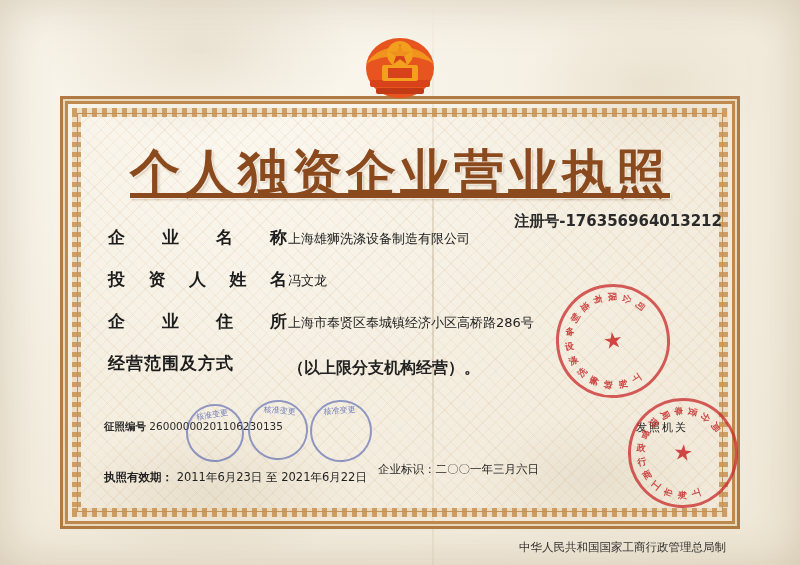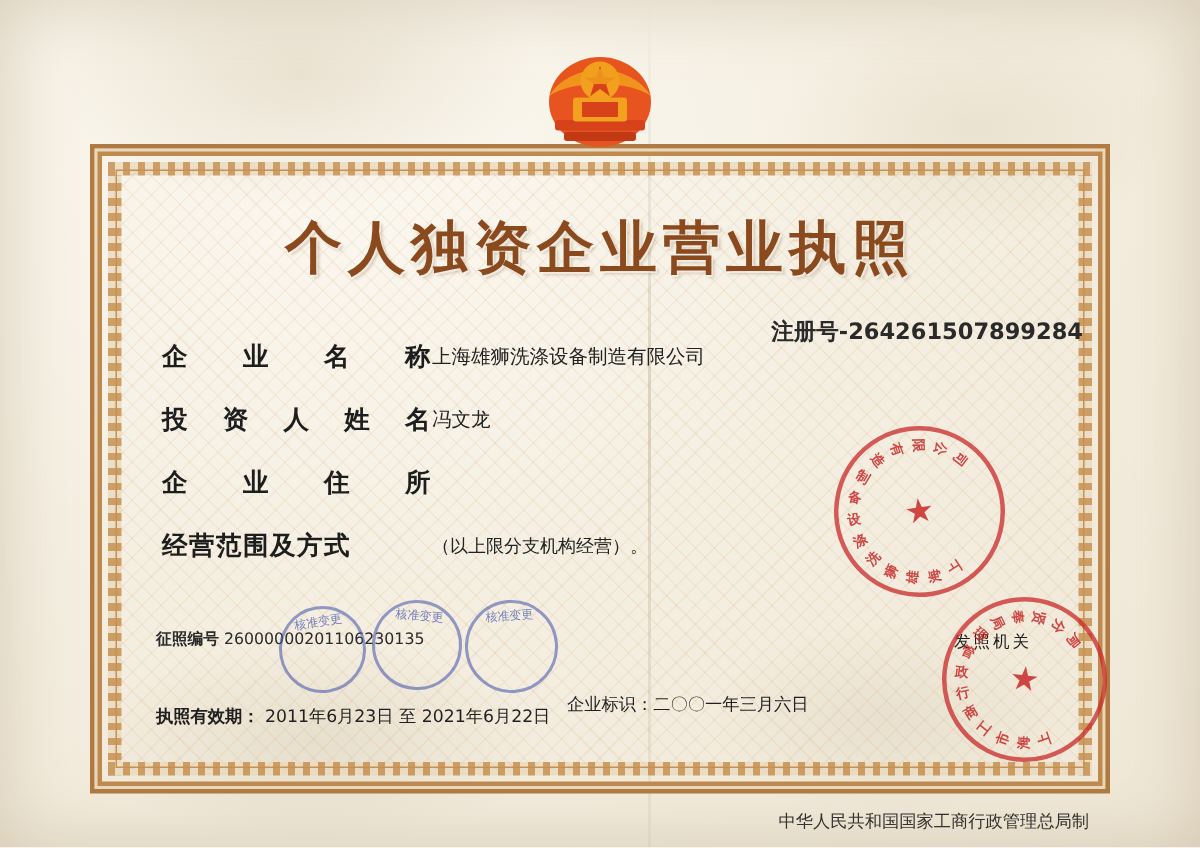--- a/index.html
+++ b/index.html
@@ -92,25 +92,26 @@
   }
 
   
   .title {
     position: absolute;
     left: 0; right: 0;
     top: 140px;
     text-align: center;
     font-family: "DejaVu Sans", sans-serif;
     font-weight: bold;
-    font-size: 38px;
+    font-size: 50px;
     letter-spacing: 4px;
     color: #8a4a1e;
     text-shadow: 1px 1px 0 rgba(255,255,255,.6), 2px 2px 2px rgba(120,70,25,.25);
     z-index: 4;
+    text-decoration: underline;
   }
 
   .reg-no {
     position: absolute;
     right: 78px;
     top: 212px;
     font-family: "DejaVu Sans", sans-serif;
     font-weight: bold;
     font-size: 15px;
     color: #2a2a2a;
@@ -146,21 +147,22 @@
   }
   .field-value {
     font-family: "DejaVu Sans", sans-serif;
     font-size: 13px;
     color: #222;
     padding-top: 4px;
     line-height: 1.45;
   }
   .field-value .sub {
     display: block;
-    font-size: 12px;
+    font-size: 16px;
+    font-weight: bold;
   }
   .field-value .bracket {
     display: block;
     font-size: 12px;
     font-weight: bold;
   }
 
   
   .codes {
     position: absolute;
@@ -318,21 +320,21 @@
 
   <div class="border-outer">
     <div class="border-pattern"></div>
     <div class="border-inner"></div>
   </div>
   <div class="guilloche"></div>
 
   <div class="title">个人独资企业营业执照</div>
 
   <div class="reg-no">
-    <span>注册号</span><span>-</span><span>264261507899284</span>
+    <span>注册号</span><span>-</span><span>176356964013212</span>
   </div>
 
   <div class="fields">
 
     <div class="field-row">
       <div class="field-label spread">
         <span>企</span>
         <span>业</span>
         <span>名</span>
         <span>称</span>
@@ -351,20 +353,21 @@
       <div class="field-value">冯文龙</div>
     </div>
 
     <div class="field-row">
       <div class="field-label spread">
         <span>企</span>
         <span>业</span>
         <span>住</span>
         <span>所</span>
       </div>
+      <div class="field-value">上海市奉贤区奉城镇经济小区高桥路286号</div>
     </div>
 
     <div class="field-row">
       <div class="field-label">经营范围及方式</div>
       <div class="field-value">
         <span class="sub">（以上限分支机构经营）。</span>
       </div>
     </div>
 
   </div>

